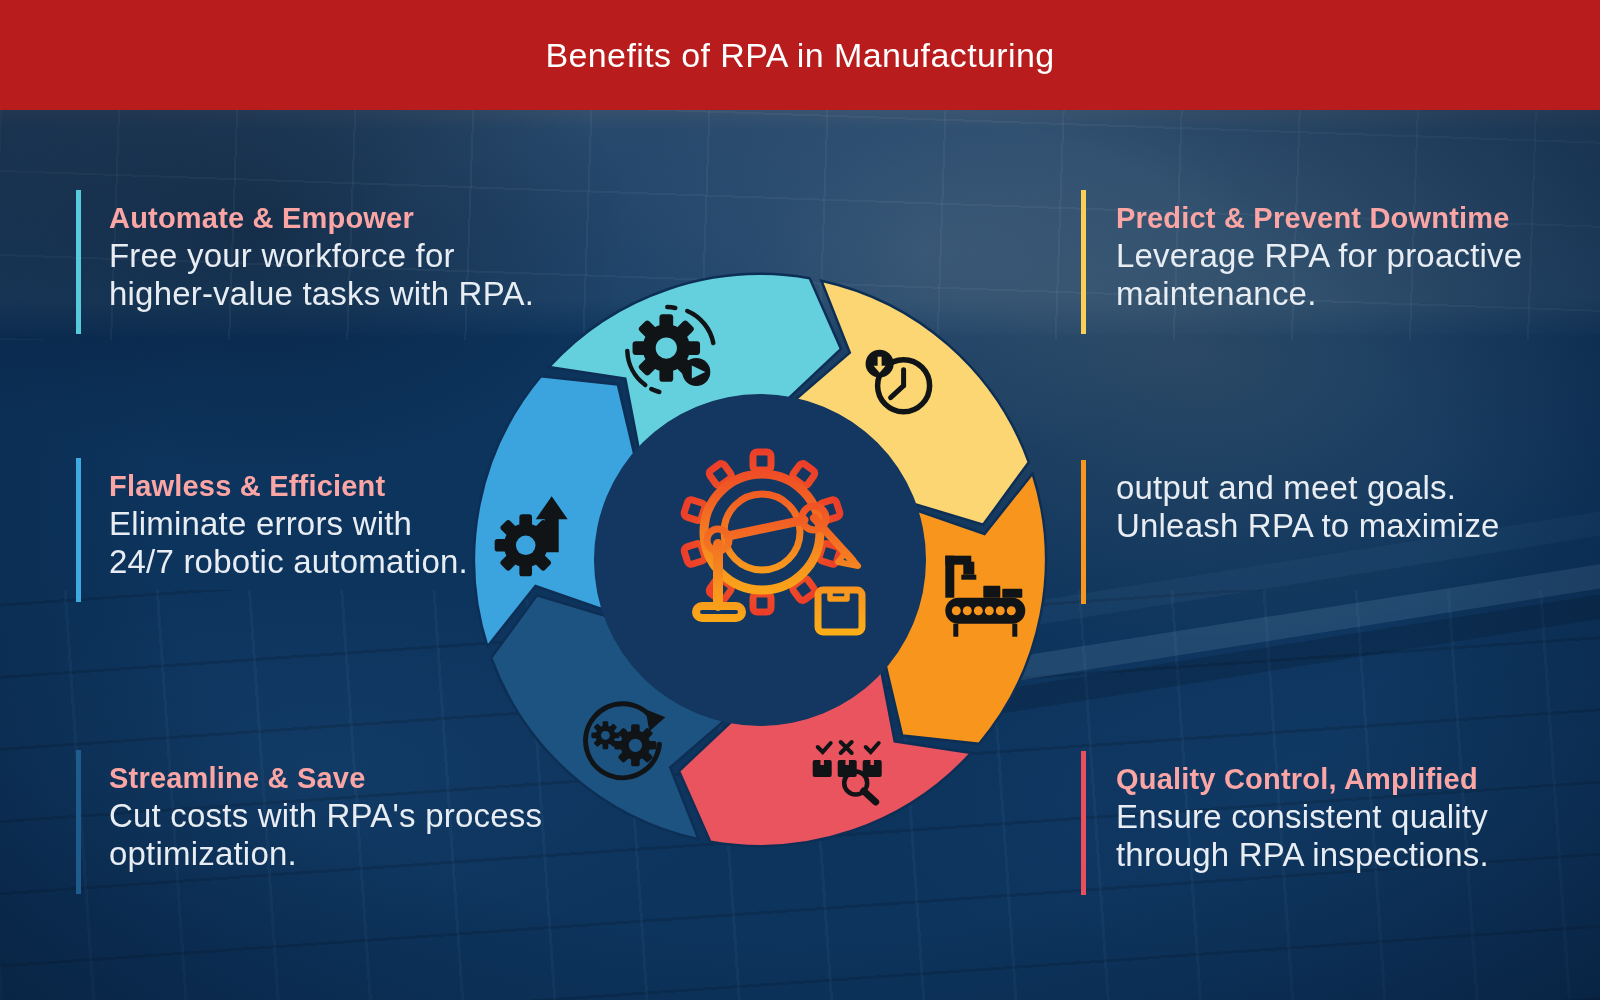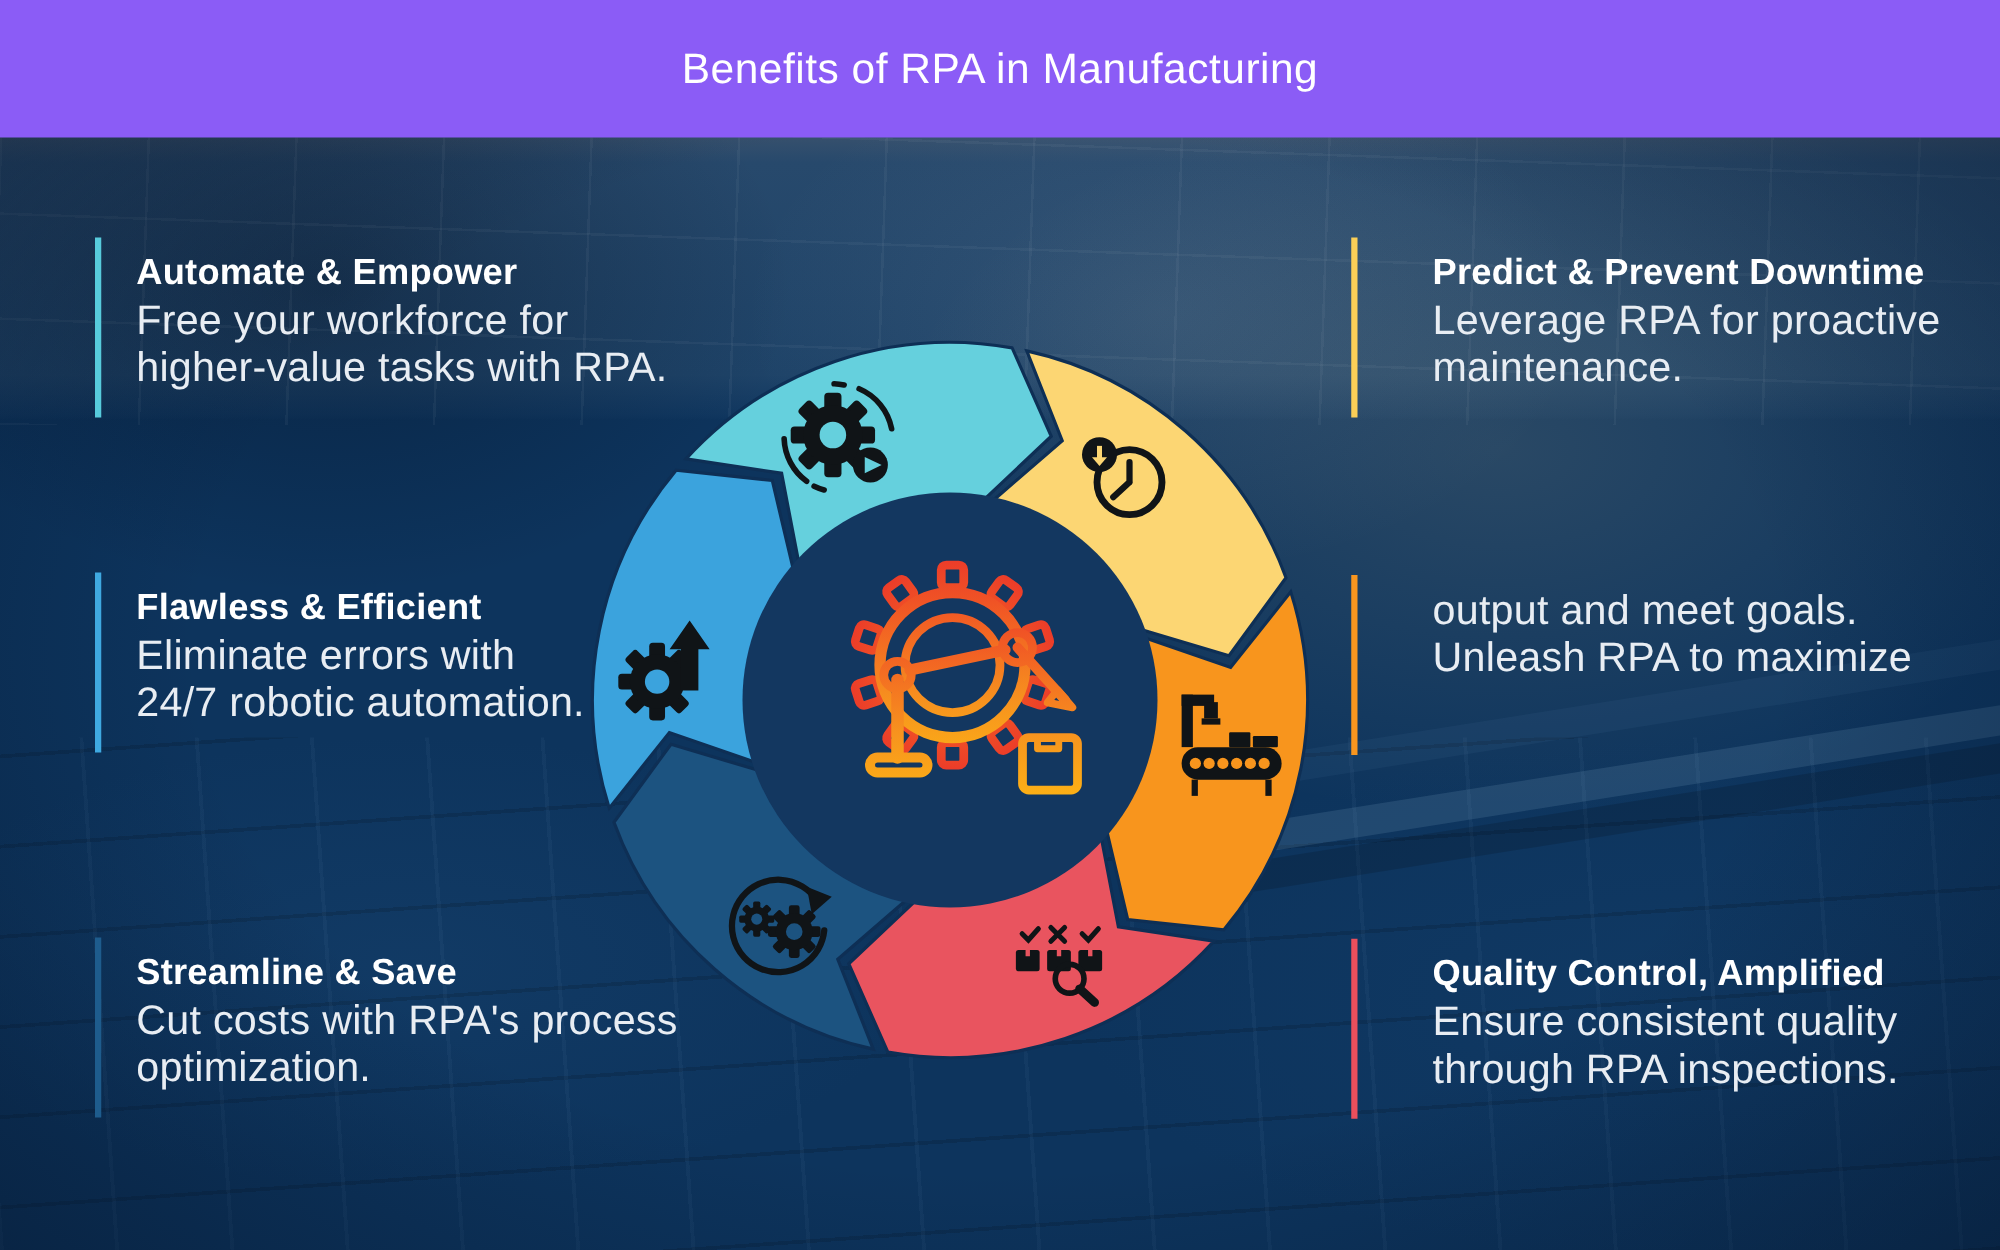--- a/index.html
+++ b/index.html
@@ -33,35 +33,35 @@
   #rail{
     position:absolute;left:890px;top:615px;width:780px;height:24px;
     background:rgba(150,185,215,.15);transform:rotate(-9deg);
     box-shadow:0 30px 0 rgba(0,0,0,.14), 0 -52px 0 rgba(120,160,200,.07);
     pointer-events:none;
   }
   #vignette{
     background:radial-gradient(1150px 760px at 790px 520px, transparent 55%, rgba(3,16,36,.5) 100%);
   }
   header{
-    position:absolute;left:0;top:0;width:100%;height:110px;background:#8b5cf6;z-index:4;
+    position:absolute;left:0;top:0;width:100%;height:110px;background:#b91c1c;z-index:4;
   }
   #title{
     margin:0;text-align:center;line-height:110px;color:#ffffff;
     font-size:34px;font-weight:500;letter-spacing:.4px;
   }
   #wheel{position:absolute;inset:0;width:100%;height:100%;z-index:2}
   .benefit{position:absolute;display:flex;z-index:3}
   .benefit .accent{width:5px;height:144px;flex:none}
   .benefit.left-col{left:76px}
   .benefit.left-col .btext{margin-left:28px}
   .benefit.right-col{left:1081px}
-  .benefit.right-col .btext{margin-left:60px}
+  .benefit.right-col .btext{margin-left:30px}
   .btext{padding-top:9px;white-space:nowrap}
-  .btitle{font-size:29px;font-weight:700;line-height:38px;color:#ffffff;letter-spacing:.2px}
+  .btitle{font-size:29px;font-weight:700;line-height:38px;color:#fca5a5;letter-spacing:.2px}
   .bline{font-size:33px;line-height:38px;color:#e8edf3;letter-spacing:.2px}
 </style>
 </head>
 <body>
 
 <div class="layer" id="bg"></div>
 <div class="layer" id="grid"></div>
 <div class="layer" id="grid2"></div>
 <div id="rail"></div>
 <div class="layer" id="vignette"></div>

